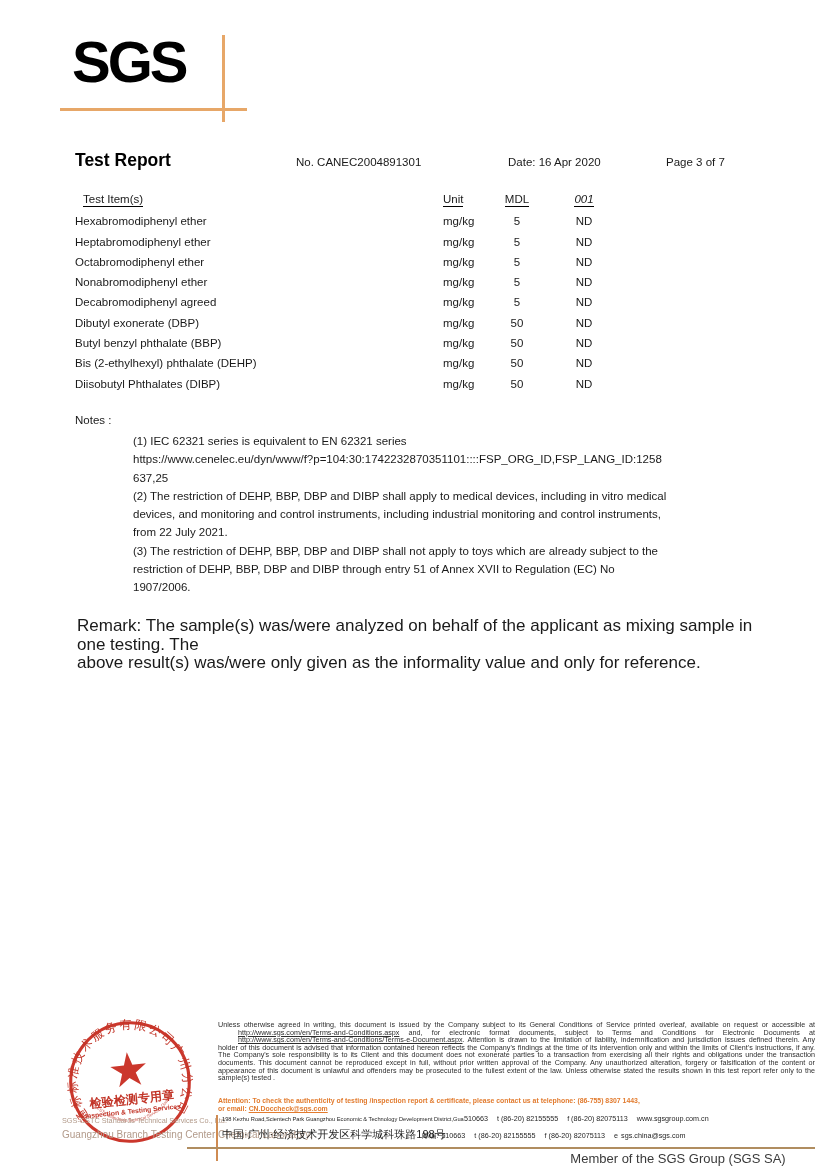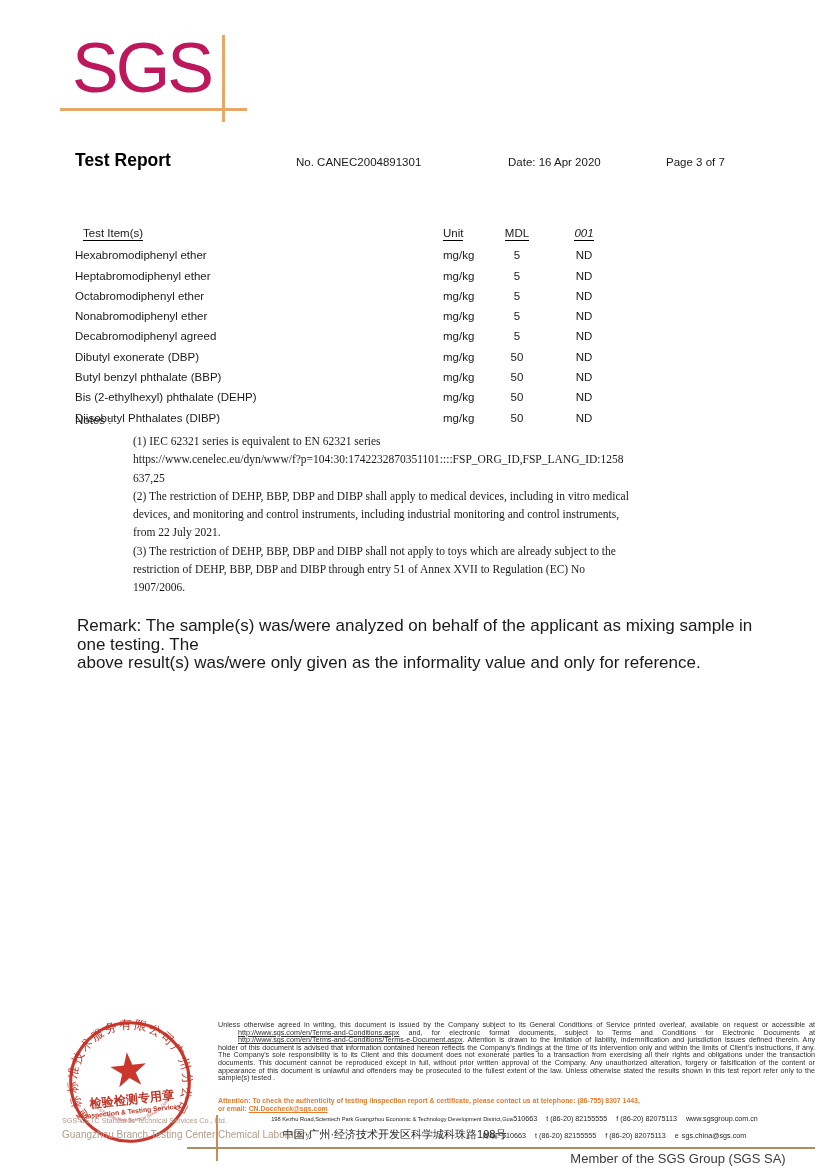--- a/index.html
+++ b/index.html
@@ -2,63 +2,63 @@
 <html><head>
 <meta charset="utf-8">
 <style>
   * { margin:0; padding:0; box-sizing:border-box; }
   html,body { background:#ffffff; }
   .page { position:relative; width:826px; height:1168px; background:#fff;
           font-family:"Liberation Sans", sans-serif; color:#1a1a1a; overflow:hidden; }
   .abs { position:absolute; }
 
   
-  .logo-text { left:72px; top:33px; font-size:70px; font-weight:normal; color:#be185d;
+  .logo-text { left:72px; top:33px; font-size:58px; font-weight:bold; color:#000000;
                letter-spacing:-3px; line-height:1; }
   .logo-hline { left:60px; top:108px; width:187px; height:3px; background:#e7a768; }
   .logo-vline { left:222px; top:35px; width:3px; height:87px; background:#e7a768; }
 
   
   .report-title { left:75px; top:150px; font-size:17.5px; font-weight:bold; color:#000; }
   .report-no   { left:296px; top:156px; font-size:11.5px; }
   .report-date { left:508px; top:156px; font-size:11.5px; }
   .report-page { left:666px; top:156px; font-size:11.5px; }
 
   
-  .tbl { left:75px; top:189px; width:560px; font-size:11.5px;margin-top:34px; }
+  .tbl { left:75px; top:189px; width:560px; font-size:11.5px; }
   .tbl-row { display:grid; grid-template-columns:368px 44px 60px 74px; line-height:20.3px; }
   .tbl-head { margin-bottom:2px; }
   .u { border-bottom:1.2px solid #000; padding-bottom:1px; }
   .head-item { margin-left:8px; }
   .c-center { text-align:center; }
   .col-sample-h { font-style:italic; }
 
   
   .notes-label { left:75px; top:414px; font-size:11.5px; }
   .notes-body  { left:133px; top:432px; width:648px; font-size:11.5px; line-height:18.3px; }
-  .note { white-space:pre-line;font-family:Liberation Serif, serif; }
+  .note { white-space:pre-line; }
 
   
   .remark { left:77px; top:617px; width:690px; font-size:17px; line-height:18.5px; white-space:pre-line; }
 
   
   .stamp-wrap { left:62px; top:1014px; width:136px; height:136px; transform:rotate(-6deg); pointer-events:none; }
   .company1 { left:62px; top:1116px; font-size:7.3px; color:#b29a8a; white-space:nowrap; }
   .company2 { left:62px; top:1129px; font-size:10px; color:#b29a8a; white-space:nowrap; }
 
   .legal { left:218px; top:1021px; width:597px; font-size:7.2px; line-height:7.6px;
            text-align:justify; color:#2e2e2e; }
   .legal .url { text-decoration:underline;padding-left:20px; }
 
   .attention { left:218px; top:1097px; width:600px; font-size:6.9px; font-weight:bold;
                line-height:8.3px; color:#e27b2e; white-space:pre-line; }
   .attention .mail { text-decoration:underline; }
 
   .addr { left:222px; top:1114px; width:594px; color:#1f1f1f; }
-  .addr-row { display:flex; align-items:baseline; white-space:nowrap; height:13px;justify-content:center; }
+  .addr-row { display:flex; align-items:baseline; white-space:nowrap; height:13px; }
   .addr-street-en { font-size:5.7px; width:242px; overflow:hidden; }
   .addr-street-cn { font-size:11px; width:200px; font-family:sans-serif; }
   .addr-big { font-size:7.2px; margin-right:9px; }
   .addr-lbl { margin-right:3px; font-family:sans-serif; }
 
   .addr-vbar { left:216px; top:1115px; width:1.5px; height:46px; background:#cf8b52; }
   .foot-rule { left:187px; top:1147px; width:628px; height:2px; background:#b08d60; }
   .member { left:518px; top:1151px; width:320px; text-align:center; font-size:13px; color:#3a3a3a; }
 
   .stamp-svg text { font-family:sans-serif; }

